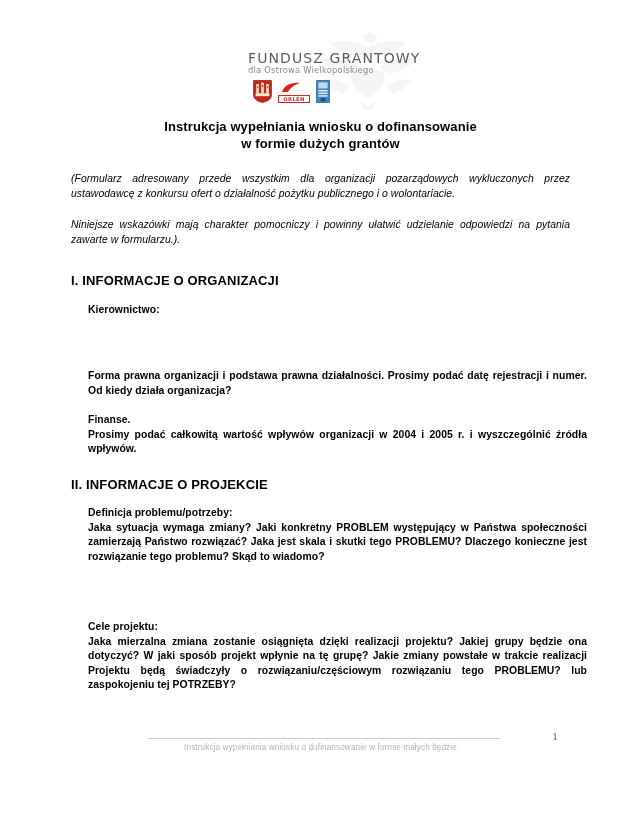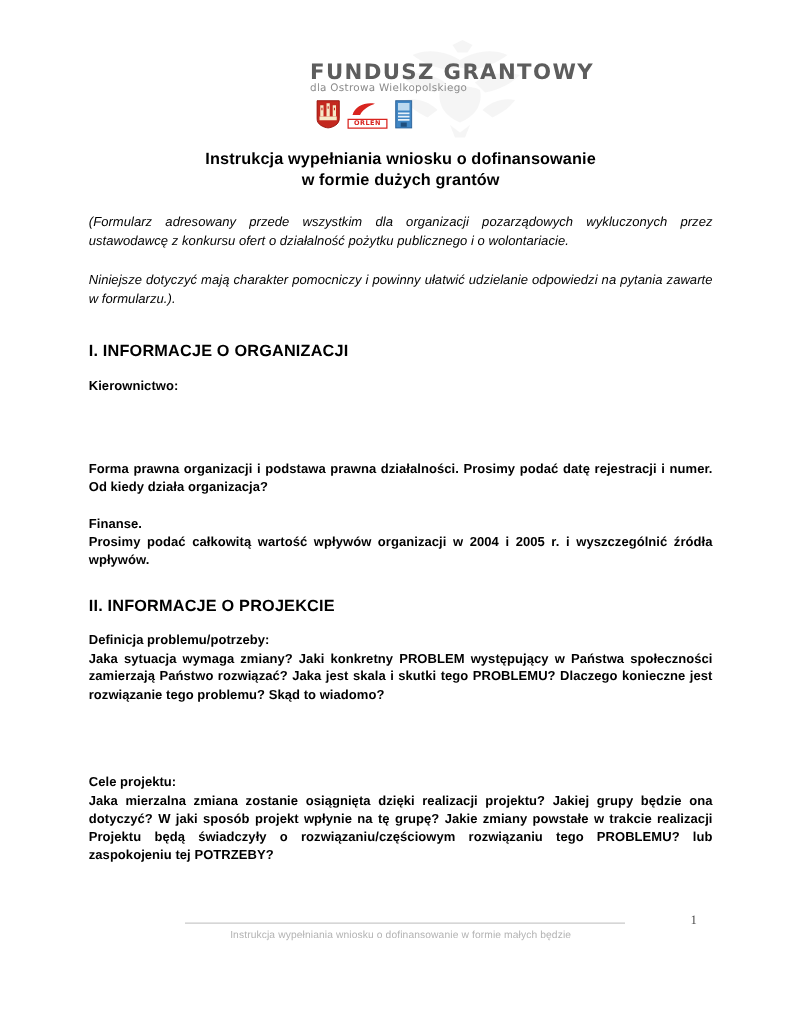--- a/index.html
+++ b/index.html
@@ -43,22 +43,22 @@
     pointer-events: none;
   }
   .logo-wrap {
     position: absolute;
     left: 248px;
     top: 22px;
     width: 150px;
   }
   .logo-title {
     font-family: "DejaVu Sans", sans-serif;
-    font-size: 17px;
-    font-weight: bold;
+    font-size: 14px;
+    font-weight: normal;
     letter-spacing: 1.1px;
     color: #5d5d5d;
     line-height: 12px;
     white-space: nowrap;
   }
   .logo-sub {
     font-family: "DejaVu Sans", sans-serif;
     font-size: 8.3px;
     font-weight: normal;
     letter-spacing: 0.25px;
@@ -138,20 +138,21 @@
     line-height: 14px;
     letter-spacing: 0.15px;
   }
 
   .blk {
     font-size: 10.4px;
     font-weight: bold;
     line-height: 14.6px;
     text-align: justify;
     letter-spacing: 0.05px;
+    margin-left: 17px;
   }
   .blk p { margin: 0; }
   .lead { text-align: left; }
 
   
   .abs { position: absolute; left: 71px; width: 499px; }
 
   
   .footer-rule {
     position: absolute;
@@ -250,21 +251,21 @@
   <div class="abs doc-title" style="top:119px;">
     <span>Instrukcja wypełniania wniosku o dofinansowanie</span>
     <span class="line2">w formie dużych grantów</span>
   </div>
 
   <div class="abs intro" style="top:171px;">
     <p class="tight">(Formularz adresowany przede wszystkim dla organizacji pozarządowych wykluczonych przez ustawodawcę z konkursu ofert o działalność pożytku publicznego i o wolontariacie.</p>
   </div>
 
   <div class="abs intro" style="top:217px;">
-    <p class="tight">Niniejsze dotyczyć mają charakter pomocniczy i powinny ułatwić udzielanie odpowiedzi na pytania zawarte w formularzu.).</p>
+    <p class="tight">Niniejsze wskazówki mają charakter pomocniczy i powinny ułatwić udzielanie odpowiedzi na pytania zawarte w formularzu.).</p>
   </div>
 
   <div class="abs section-head" style="top:274px;">I. INFORMACJE O ORGANIZACJI</div>
 
   <div class="abs blk" style="top:303px;">
     <p class="lead">Kierownictwo:</p>
   </div>
 
   <div class="abs blk" style="top:369px;">
     <p>Forma prawna organizacji i podstawa prawna działalności. Prosimy podać datę rejestracji i numer. Od kiedy działa organizacja?</p>

